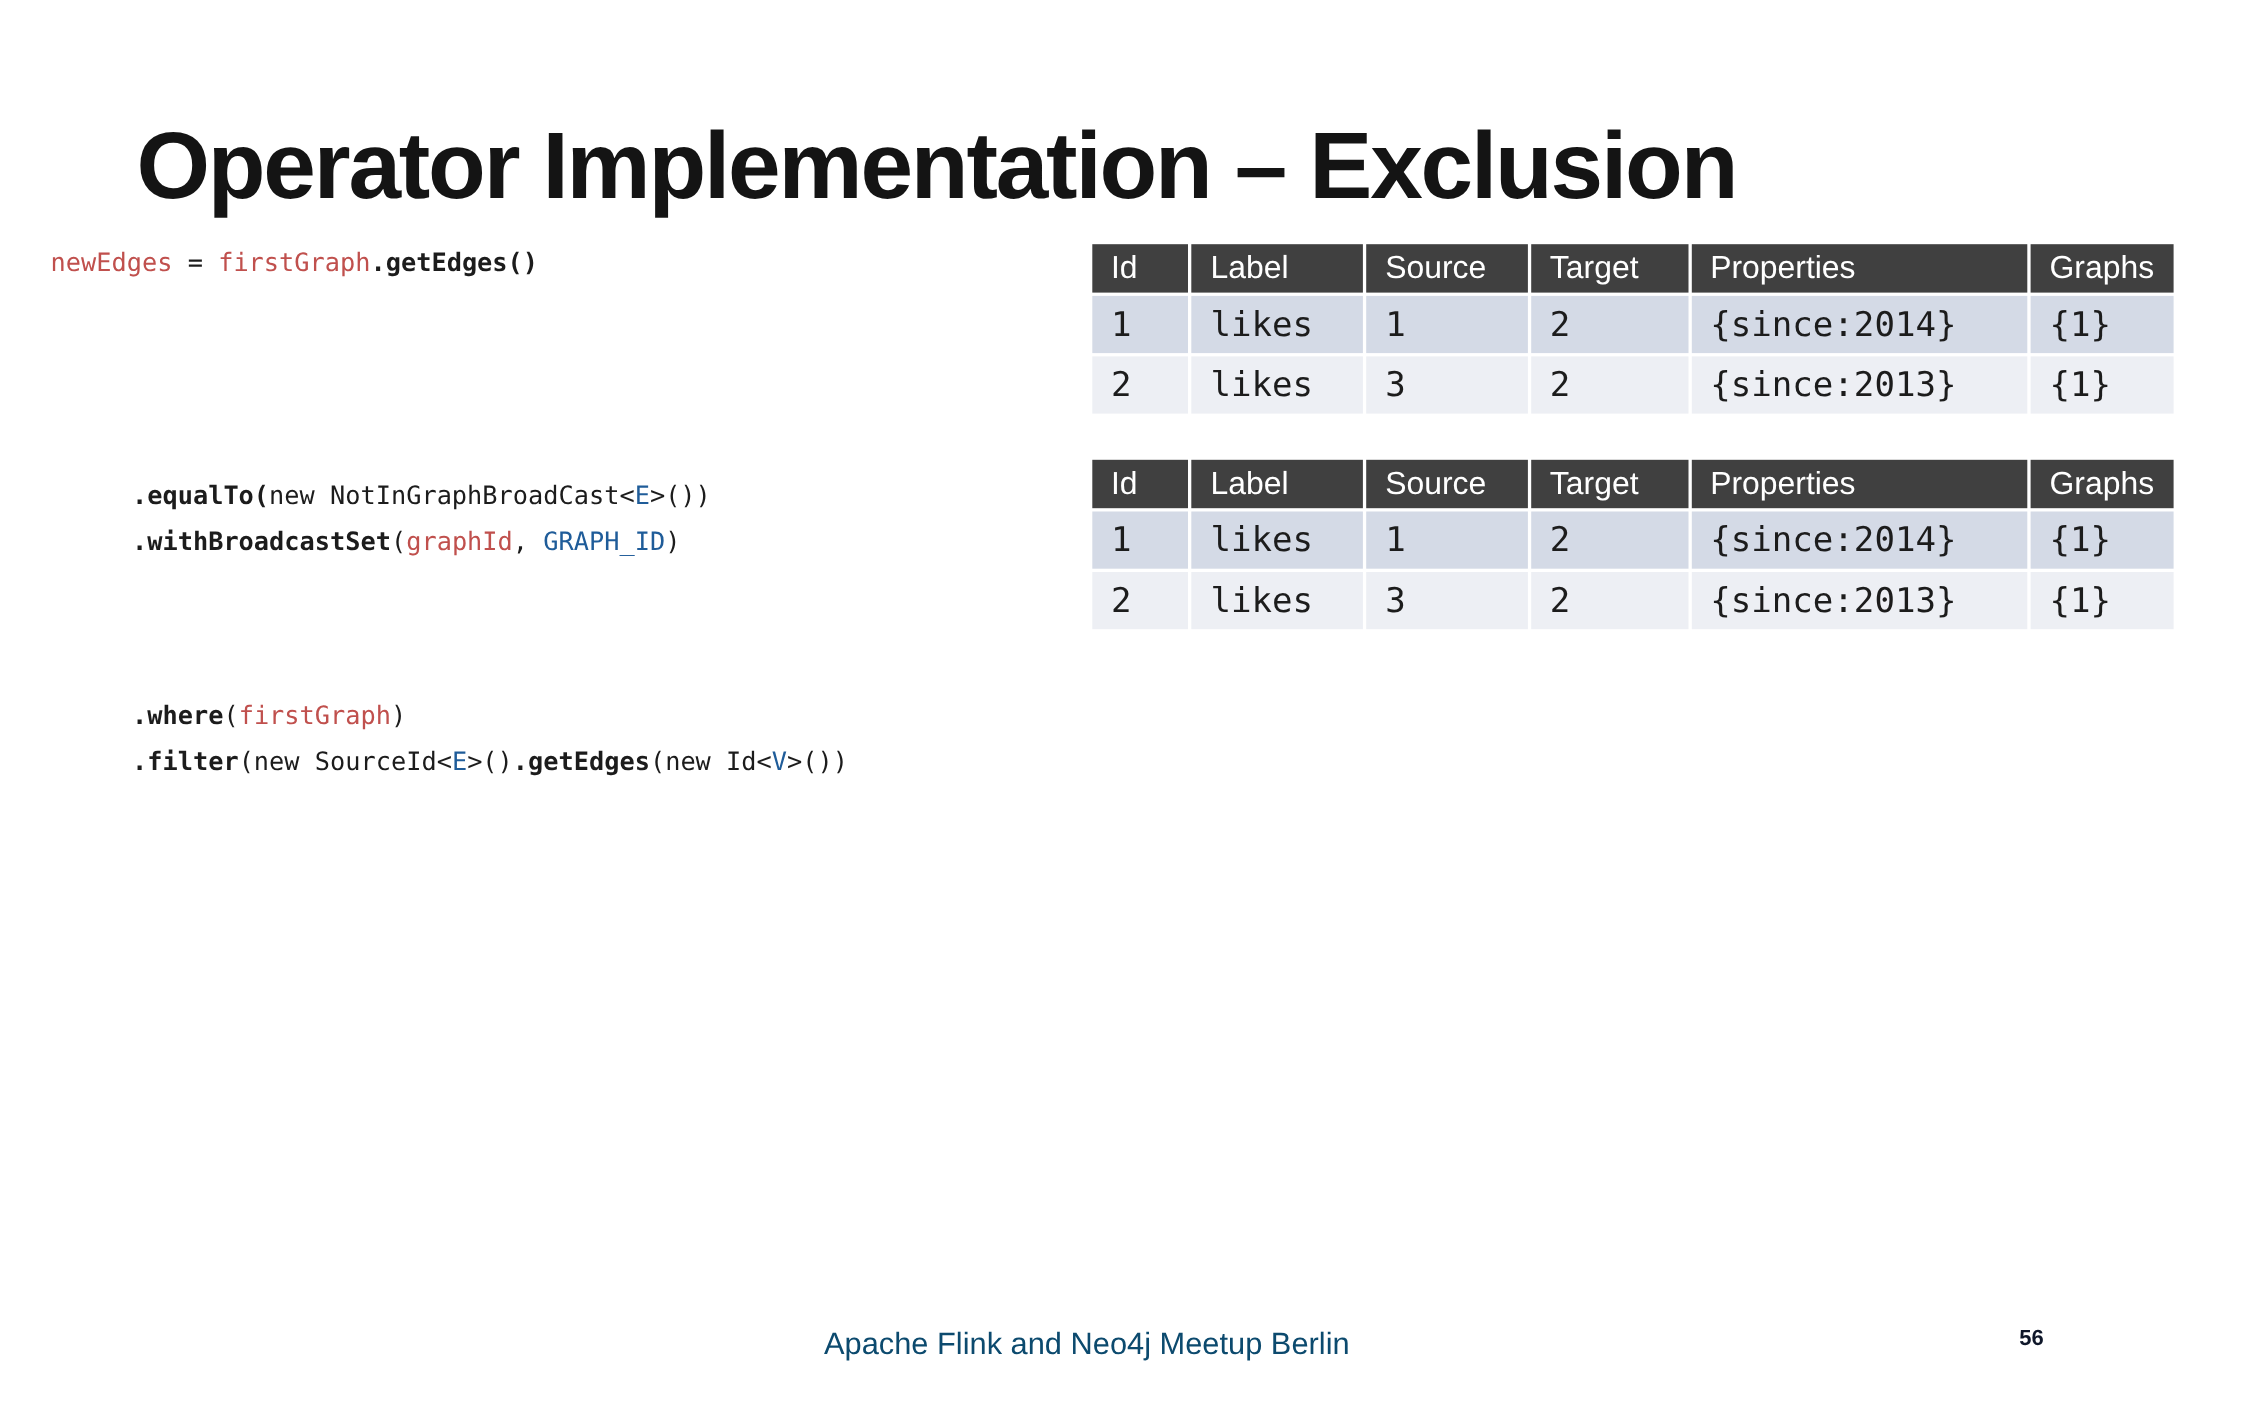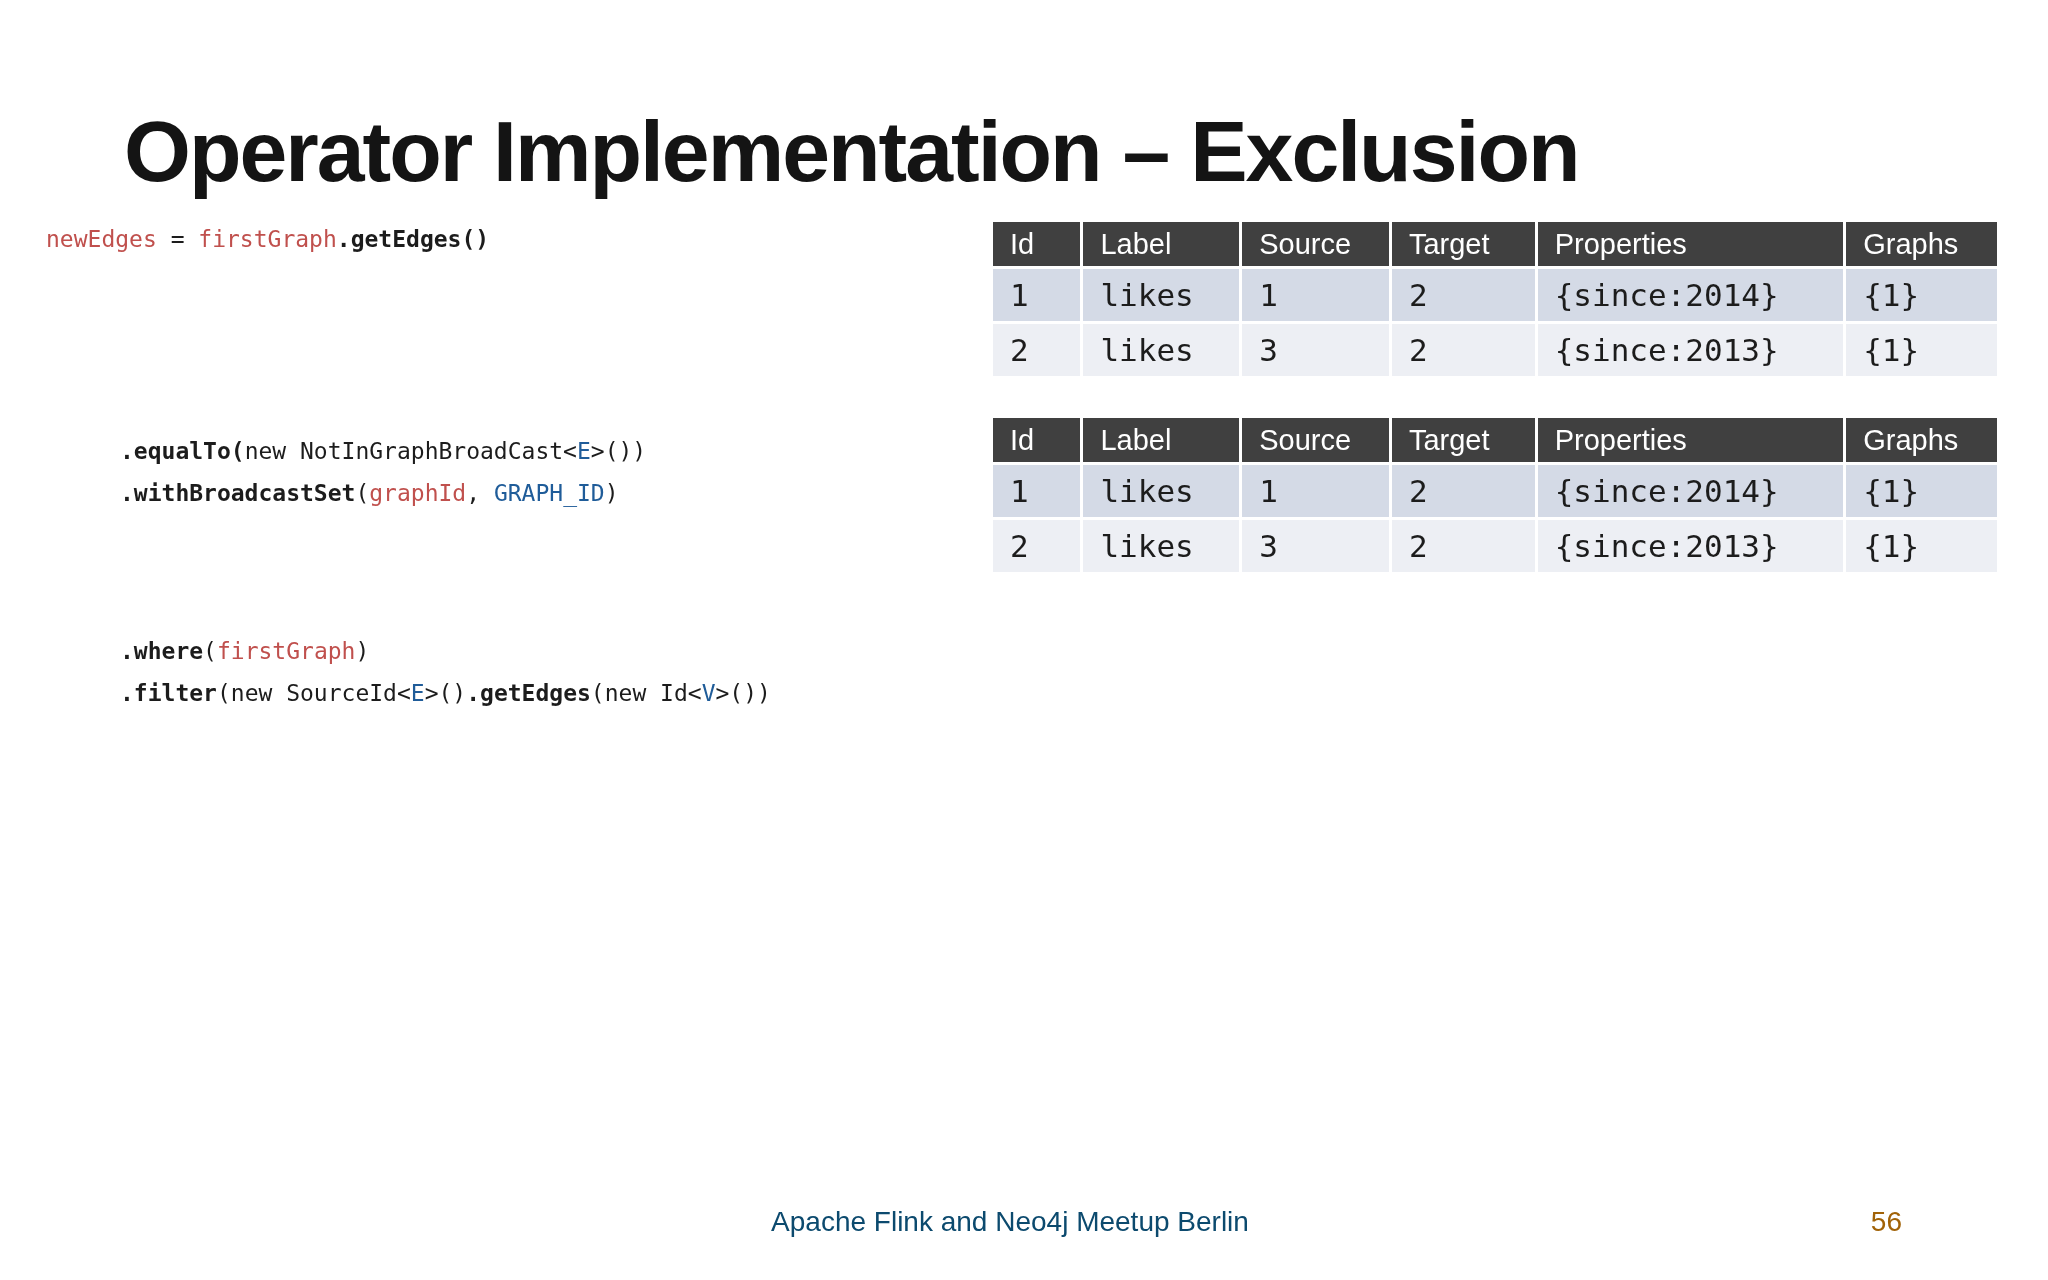--- a/index.html
+++ b/index.html
@@ -3,21 +3,20 @@
 <meta charset="utf-8">
 <style>
   html, body { margin: 0; padding: 0; background: #ffffff; }
   .slide {
     position: relative;
     width: 1976px;
     height: 1280px;
     background: #ffffff;
     overflow: hidden;
     font-family: "Liberation Sans", sans-serif;
-    padding-left: 44px;
   }
 
   
   .slide-title {
     position: absolute;
     left: 124px;
     top: 44px;
     font-size: 86px;
     letter-spacing: -2px;
     color: #141414;
@@ -93,22 +92,23 @@
     left: 0; right: 0;
     top: 1206px;
     text-align: center;
     font-size: 28px;
     color: #0c4a6e;
   }
   .page-number {
     position: absolute;
     top: 1206px;
     right: 118px;
-    font-size: 28px;
-    color: #a16207;
+    font-size: 20px;
+    color: #0f172a;
+    font-weight: bold;
   }
 </style>
 </head>
 <body>
 
 <div class="slide">
 
   <h1 class="slide-title">Operator Implementation – Exclusion</h1>
 
   <div class="code-line" id="code-line-0"><span class="tok-red">newEdges</span><span class="tok-plain"> = </span><span class="tok-red">firstGraph</span><span class="tok-bold">.getEdges()</span></div>

